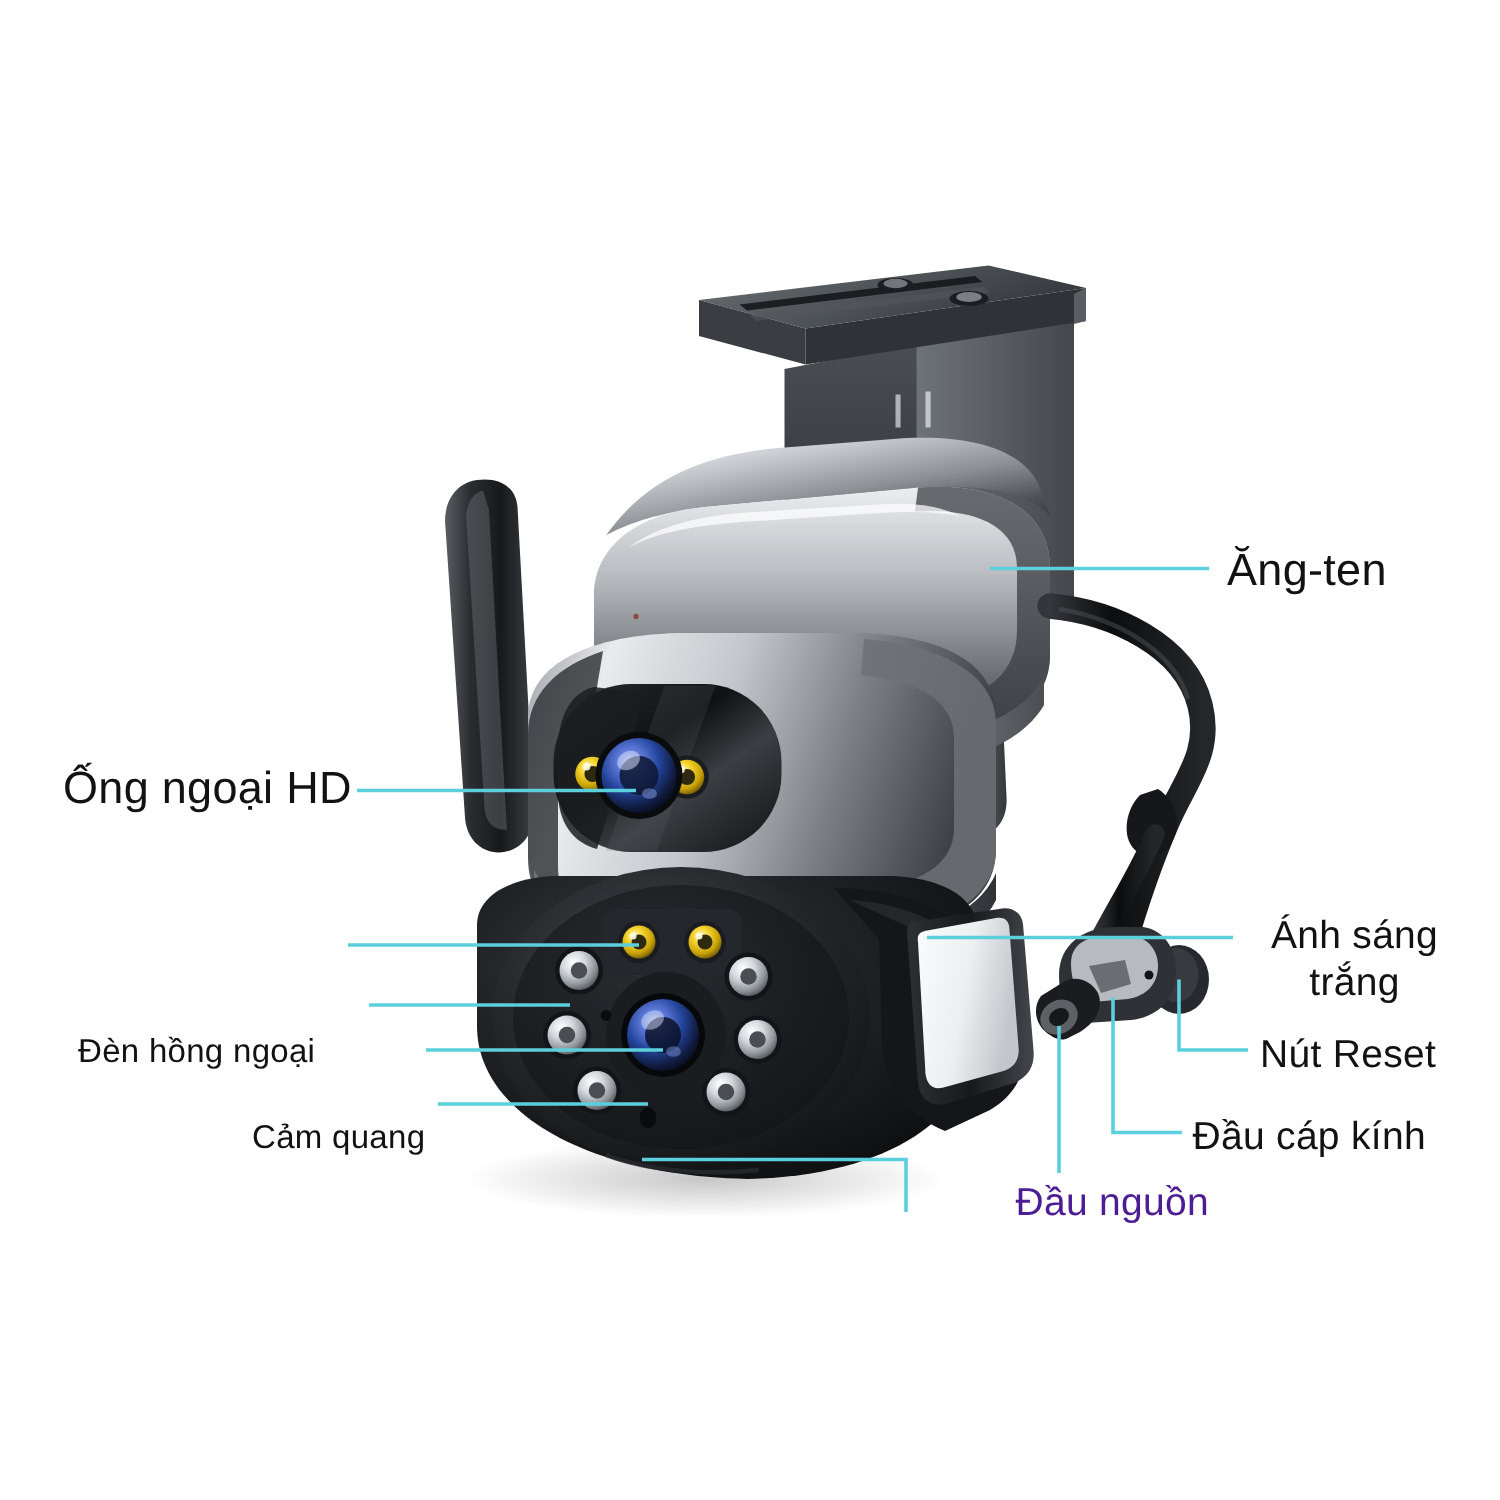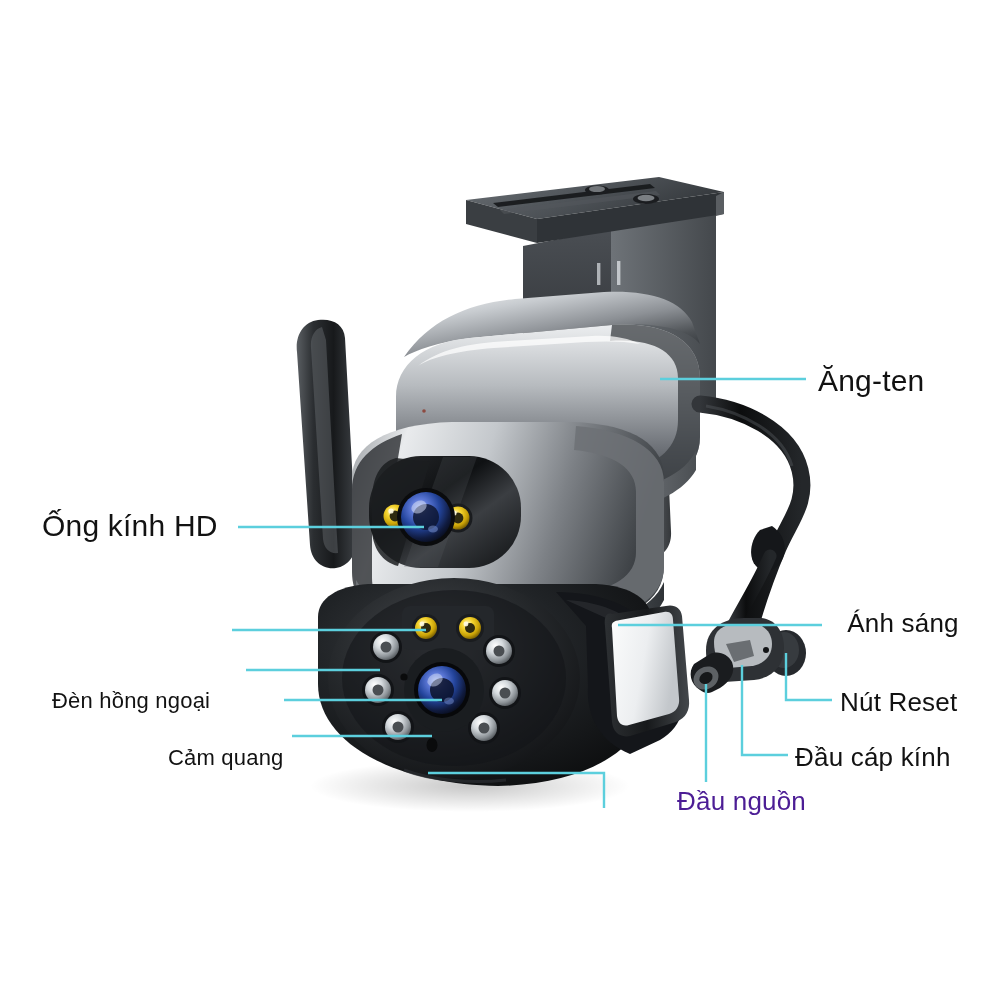--- a/index.html
+++ b/index.html
@@ -394,30 +394,31 @@
 
     <path class="leader" d="M742,665 L742,755 L788,755" style="stroke: rgb(92, 207, 221);"></path>
 
     <path class="leader" d="M706,684 L706,782" style="stroke: rgb(92, 207, 221);"></path>
 
     <path class="leader" d="M428,773 L604,773 L604,808" style="stroke: rgb(92, 207, 221);"></path>
   </svg>
 
   <div class="callout big" style="left: 818px; top: 363px; color: rgb(18, 18, 18);">Ăng-ten</div>
 
-  <div class="callout big" style="left: 42px; top: 508px; color: rgb(18, 18, 18);">Ống kính HD</div>
+  <div class="callout big" style="left: 42px; top: 508px; color: rgb(18, 18, 18);">Ống ngoại HD</div>
 
 
   <div class="callout sml" style="left: 52px; top: 688px; color: rgb(18, 18, 18);">Đèn hồng ngoại</div>
 
 
   <div class="callout sml" style="left: 168px; top: 745px; color: rgb(18, 18, 18);">Cảm quang</div>
 
   <div class="callout mid ctr" style="left: 828px; top: 608px; width: 150px; color: rgb(18, 18, 18);">
     <div>Ánh sáng</div>
+    <div>trắng</div>
   </div>
 
   <div class="callout mid" style="left: 840px; top: 687px; color: rgb(18, 18, 18);">Nút Reset</div>
 
   <div class="callout mid" style="left: 795px; top: 742px; color: rgb(18, 18, 18);">Đầu cáp kính</div>
 
   <div class="callout mid" style="left: 677px; top: 786px; color: #4c1d95;">Đầu nguồn</div>
 
 
 </div>

